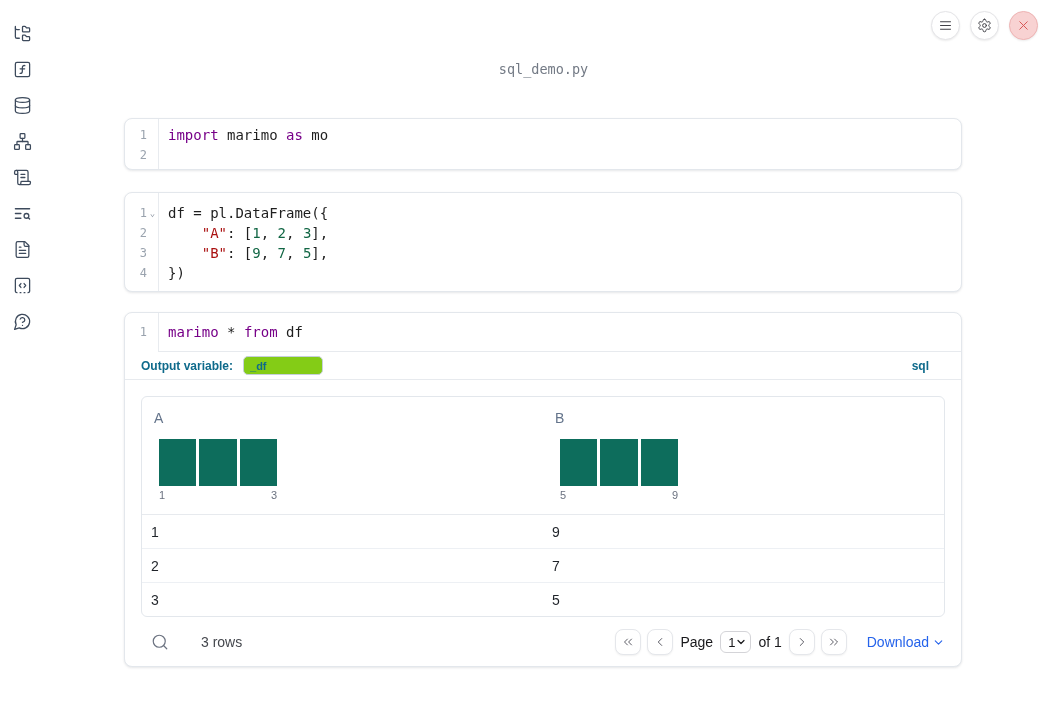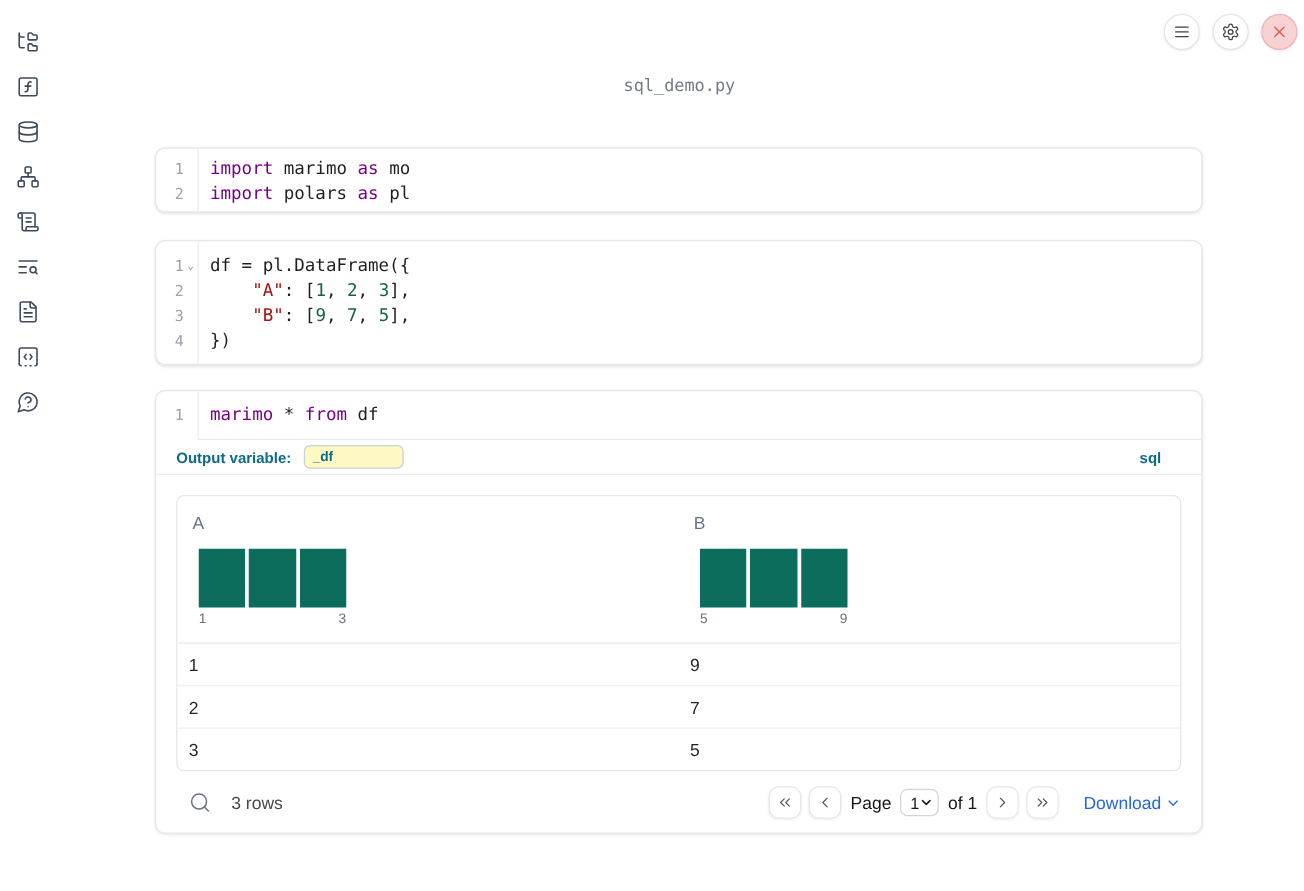--- a/index.html
+++ b/index.html
@@ -38,37 +38,37 @@
   .fold{width:11px;text-align:center;color:#8d97a3;font-size:9px;line-height:21px;cursor:pointer;}
   .code{padding-left:10px;white-space:pre;}
   .t-k{color:var(--kw);} .t-s{color:var(--str);} .t-n{color:var(--num);} .t-p{color:var(--plain);}
   
   .editor{position:relative;padding:9px 0;font-family:"DejaVu Sans Mono",monospace;font-size:14px;}
   .editor-divider{border-top:1px solid #e7eaee;margin-left:33px;}
   .outvar-row{display:flex;align-items:center;height:27px;padding:0 16px;border-bottom:1px solid #e7eaee;}
   .outvar-label{font-size:12px;font-weight:bold;color:var(--accent);}
   .outvar-input{margin-left:10px;width:66px;height:17px;border:1px solid #c6d0da;border-radius:5px;
     padding:0 6px;font-size:11px;font-weight:bold;color:var(--accent);
-    font-family:"Liberation Sans",sans-serif;outline:none;background:#fef9c3;}
+    font-family:"Liberation Sans",sans-serif;outline:none;background:#84cc16;}
   .lang-badge{margin-left:auto;margin-right:16px;font-size:12px;font-weight:bold;color:var(--accent);}
   .output-area{padding:16px 16px 0;}
   
   .tcard{border:1px solid #e3e7ec;border-radius:6px;overflow:hidden;}
   .thead{display:flex;height:118px;border-bottom:1px solid #e7eaee;box-sizing:border-box;}
   .th-col{width:50%;padding:12px 12px 0;box-sizing:border-box;}
   .col-label{font-size:14px;color:#64748b;line-height:18px;cursor:pointer;display:inline-block;}
   .hist{display:flex;gap:3px;width:118px;height:47px;margin:12px 0 0 5px;align-items:flex-end;}
   .hist .bar{flex:1;background:var(--hist);}
   .ticks{display:flex;justify-content:space-between;width:118px;margin:3px 0 0 5px;
     font-size:11px;color:#6b7280;}
   .tr{display:flex;height:33px;align-items:center;border-top:1px solid #edf0f4;}
   .tr:first-child{border-top:none;}
   .td{width:50%;padding:0 9px;font-size:14px;color:#1f2329;box-sizing:border-box;}
   
-  .tfoot{display:flex;align-items:center;margin-top:8px;height:34px;padding-left:10px;}
+  .tfoot{display:flex;align-items:center;margin-top:8px;height:34px;padding-left:10px;gap:16px;}
   .search-btn{background:none;border:none;padding:0;color:#6b7280;cursor:pointer;display:flex;}
   .search-btn svg{width:18px;height:18px;}
   .rowcount{margin-left:16px;font-size:14px;color:#44474d;}
   .pager{margin-left:auto;display:flex;align-items:center;gap:6px;}
   .pbtn{width:26px;height:26px;border:1px solid #e5e7eb;border-radius:8px;background:#fff;
     box-shadow:0 1px 2px rgba(0,0,0,.06);display:flex;align-items:center;justify-content:center;
     color:#52525b;cursor:pointer;box-sizing:border-box;padding:0;}
   .pbtn svg{width:14px;height:14px;}
   .ptext{font-size:14px;color:#18181b;margin:0 1px;}
   .pselect{height:22px;border:1px solid #d4d4d8;border-radius:6px;background:#fff;cursor:pointer;
@@ -189,21 +189,20 @@
           <span class="num">1</span>
           <span class="fold"></span>
         </span>
         <span class="code"><span class="t-k">import</span><span class="t-p"> marimo </span><span class="t-k">as</span><span class="t-p"> mo</span></span>
       </div>
       <div class="cl">
         <span class="gut">
           <span class="num">2</span>
           <span class="fold"></span>
         </span>
-        <span class="code"><span class="t-k">import</span><span class="t-p"> polars </span><span class="t-k">as</span><span class="t-p"> pl</span></span>
       </div>
     </div>
 </section>
 
 <section class="cell" id="cell2">
   <div class="vline"></div>
   <div>
       <div class="cl">
         <span class="gut">
           <span class="num">1</span>

